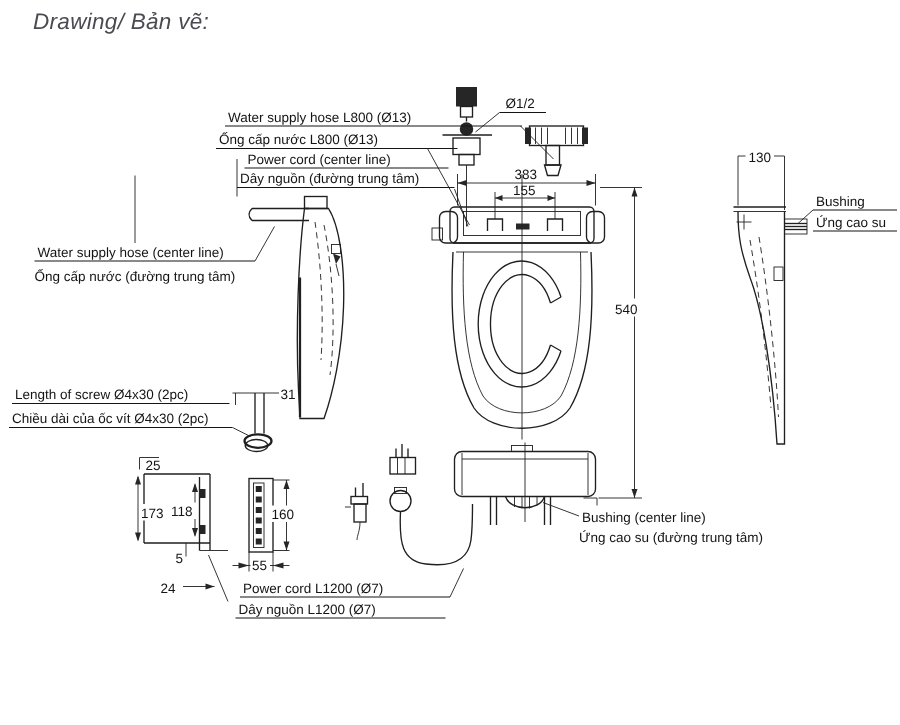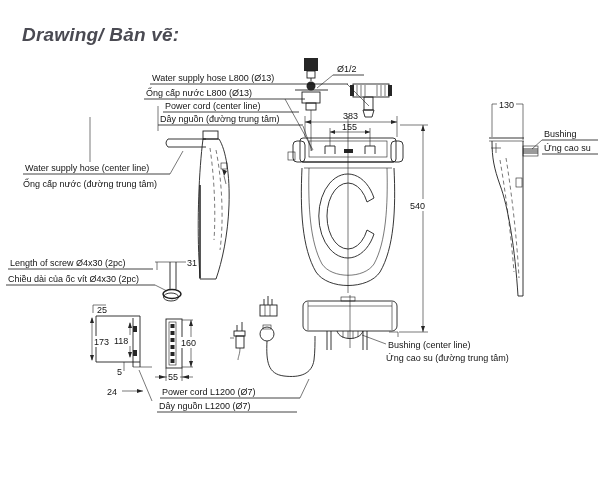--- a/index.html
+++ b/index.html
@@ -1,19 +1,19 @@
 <!DOCTYPE html>
 <html><head>
 <meta charset="utf-8">
 <style>
   html,body{margin:0;padding:0;background:#fff;}
   .page{position:relative;width:600px;height:483px;background:#ffffff;overflow:hidden;
         font-family:"Liberation Sans",sans-serif;}
-  .title{position:absolute;left:22px;top:24px;font-size:19px;font-style:italic;
-         font-weight:bold;color:#4a4a52;letter-spacing:.2px;}
+  .title{position:absolute;left:22px;top:6px;font-size:15px;font-style:italic;
+         font-weight:normal;color:#4a4a52;letter-spacing:.2px;}
   svg{position:absolute;left:0;top:0;}
   .ln{stroke:#1f1f1f;stroke-width:.9;fill:none;}
   .thin{stroke:#1f1f1f;stroke-width:.6;fill:none;}
   .thick{stroke:#1f1f1f;stroke-width:1.5;fill:none;}
   .dash{stroke:#1f1f1f;stroke-width:.6;fill:none;stroke-dasharray:4 3;}
   .fillD{fill:#262626;stroke:none;}
   .lbl{font-family:"Liberation Sans",sans-serif;font-size:9px;fill:#141414;}
   .dim{font-family:"Liberation Sans",sans-serif;font-size:9px;fill:#141414;}
   .ul{stroke:#141414;stroke-width:.8;}
   .bg{fill:#ffffff;stroke:none;}

